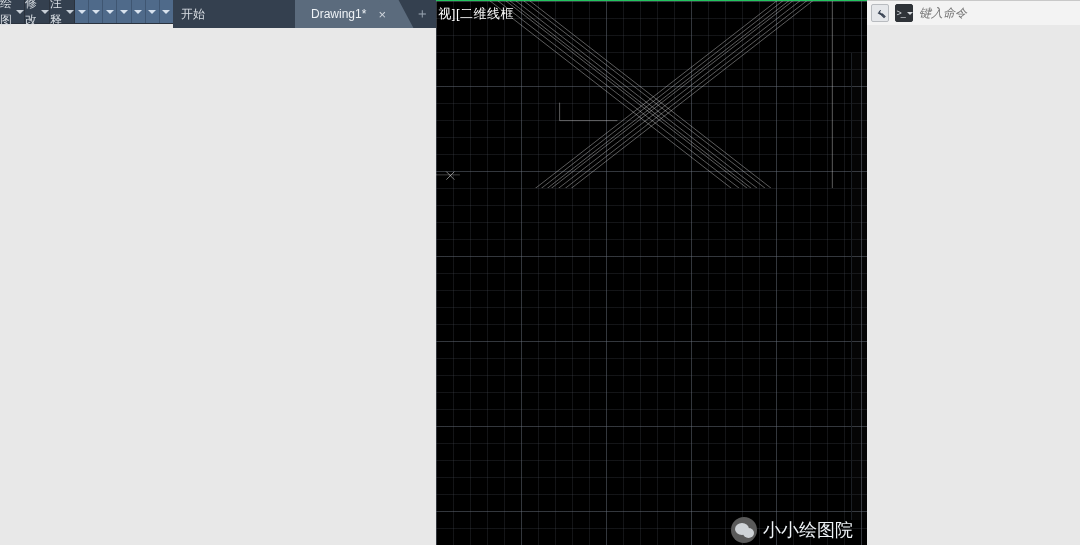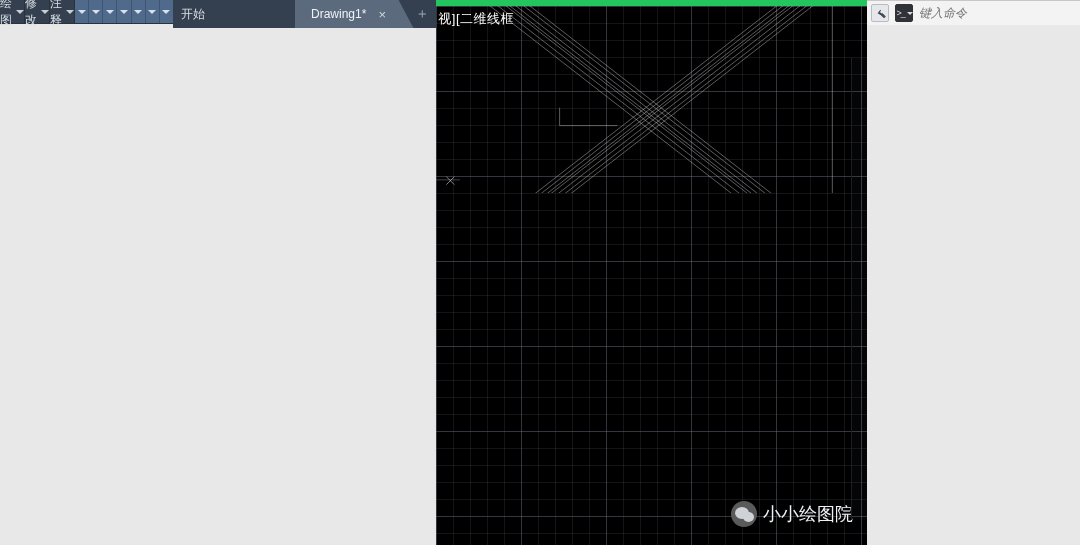--- a/index.html
+++ b/index.html
@@ -18,33 +18,33 @@
   
   .tabbar { height: 28px; background: #34404f; display: flex; align-items: stretch; color: #c7ced6; font-size: 12px; }
   .tab-start { width: 122px; display: flex; align-items: center; padding: 0 8px; color: #d8dde3; }
   .tab { position: relative; height: 28px; display: flex; align-items: center; padding: 0 30px 0 16px; background: #5b6b7d; color: #eef2f6; }
   .tab .close { position: absolute; right: 6px; top: 50%; transform: translateY(-50%); width: 16px; height: 16px; display: flex; align-items: center; justify-content: center; color: #d0d6dd; font-size: 13px; }
   .tab-new { width: 28px; display: flex; align-items: center; justify-content: center; color: #9aa6b2; font-size: 14px; }
   .tab-skew { position: absolute; right: -10px; top: 0; width: 20px; height: 28px; background: #5b6b7d; transform: skewX(28deg); }
   .tab-new { margin-left: 12px; }
 
   
-  .canvas-wrap { position: relative; flex: 1 1 auto; background: #000; overflow: hidden; border-top: 6px solid #22c55e; }
+  .canvas-wrap { position: relative; flex: 1 1 auto; background: #000; overflow: hidden; border-top: 1px solid #22c55e; }
   .grid-minor { position: absolute; inset: 0;
     background-image: linear-gradient(to right, rgba(90,95,105,0.22) 1px, transparent 1px),
                       linear-gradient(to bottom, rgba(90,95,105,0.22) 1px, transparent 1px);
     background-size: 17px 17px; }
   .grid-major { position: absolute; inset: 0;
     background-image: linear-gradient(to right, rgba(110,118,130,0.35) 1px, transparent 1px),
                       linear-gradient(to bottom, rgba(110,118,130,0.35) 1px, transparent 1px);
     background-size: 85px 85px; }
   svg.drawing { position: absolute; inset: 0; }
   .viewlabel { position: absolute; left: 0px; top: 4px; color: #fff; font-size: 13px; background: transparent; padding: 0 2px; letter-spacing: 0.5px; }
 
-  .watermark { position: absolute; right: 14px; bottom: 18px; display: flex; align-items: center; gap: 6px; color: #eef2f6; font-size: 18px; font-weight: 400; text-shadow: 0 0 3px rgba(0,0,0,0.8); }
+  .watermark { position: absolute; right: 14px; bottom: 2px; display: flex; align-items: center; gap: 6px; color: #eef2f6; font-size: 18px; font-weight: 400; text-shadow: 0 0 3px rgba(0,0,0,0.8); }
   .watermark .wx { width: 26px; height: 26px; background: #5a5a5a; border-radius: 50%; position: relative; }
   .watermark .wx::before, .watermark .wx::after { content: ""; position: absolute; background: #cfd3d7; border-radius: 50%; }
   .watermark .wx::before { width: 14px; height: 12px; left: 4px; top: 6px; }
   .watermark .wx::after { width: 11px; height: 10px; left: 12px; top: 11px; }
 
   
   .cmdline { height: 25px; background: #f3f3f3; border-top: 1px solid #c8c8c8; display: flex; align-items: center; padding: 0 4px; gap: 6px; font-size: 12px; color: #888; }
   .cmd-icon { width: 18px; height: 18px; display: flex; align-items: center; justify-content: center; color: #374151; border: 1px solid #b8bbbf; border-radius: 2px; background: #e5e7ea; }
   .cmd-icon.term { background: #2f3338; color: #d8dbdf; border-color: #2f3338; font-size: 9px; letter-spacing: -1px; padding-left:1px; }
   .cmd-icon.term .dd2 { width:0;height:0;border-left:3px solid transparent;border-right:3px solid transparent;border-top:3px solid #d8dbdf;margin-left:2px; }

